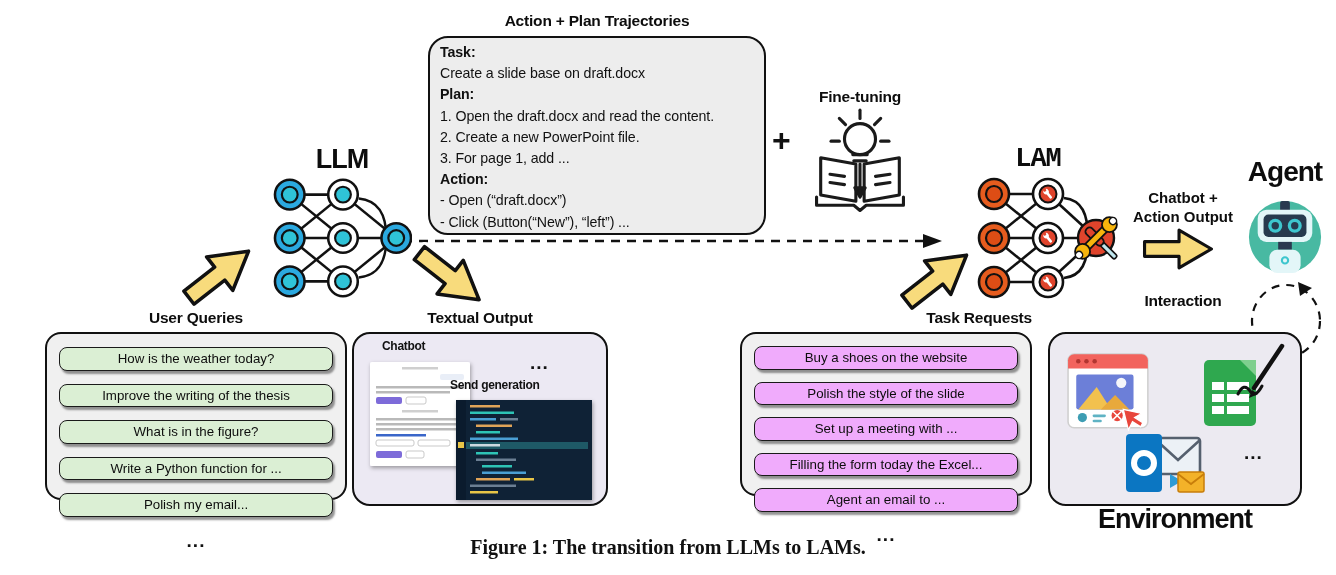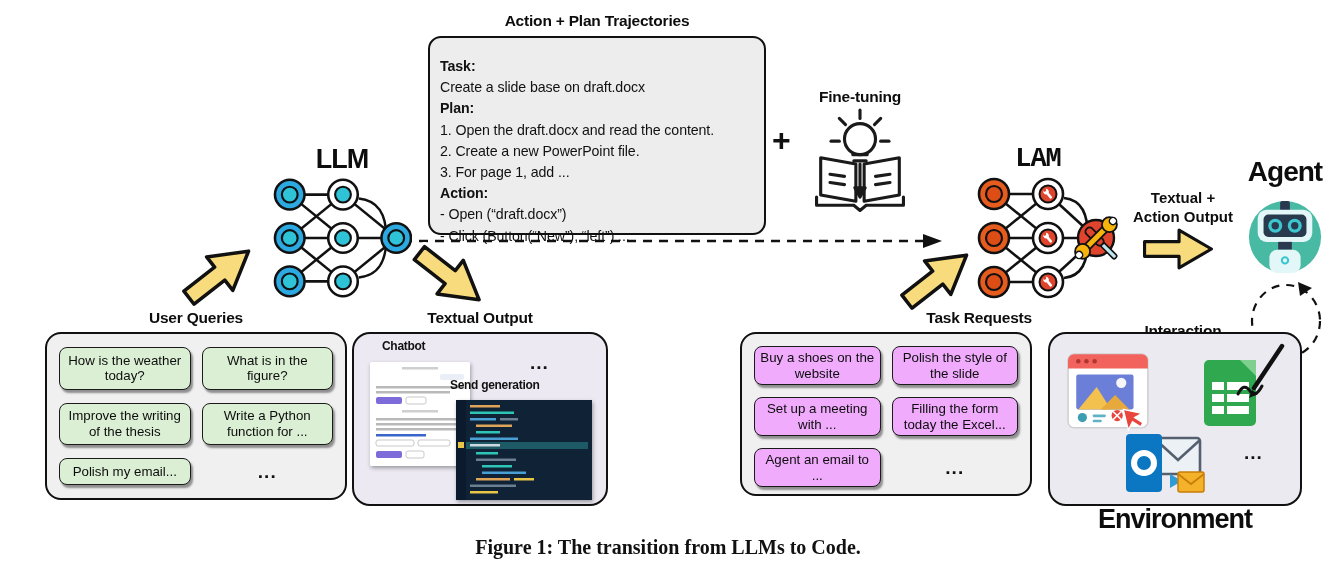--- a/index.html
+++ b/index.html
@@ -5,30 +5,30 @@
   * { margin:0; padding:0; box-sizing:border-box; }
   html,body { background:#fff; }
   body { font-family:"Liberation Sans","DejaVu Sans",sans-serif; color:#111; }
   .canvas { position:relative; width:1336px; height:575px; background:#fff; overflow:hidden; }
   .abs { position:absolute; }
   .lbl { font-weight:bold; text-align:center; color:#0d0d0d; }
   .sec-lbl { font-size:15.5px; letter-spacing:-0.2px; }
   .big-lbl { font-size:27px; letter-spacing:-1px; }
 
   
-  .traj-box { background:#EDEDED; border:2px solid #111; border-radius:13px;
-              padding:18px 10px 2px 10px; font-size:14.2px; line-height:21.2px; letter-spacing:-0.1px; }
+  .traj-box { background:#EDEDED; border:2px solid #111; border-radius:20px;
+              padding:4px 10px 2px 10px; font-size:14.2px; line-height:21.2px; letter-spacing:-0.1px; }
   .traj-box .b { font-weight:bold; }
 
   
   .gray-box { background:#F0F0F0; border:2.2px solid #111; border-radius:16px; }
   .lav-box  { background:#ECE9F3; border:2.5px solid #111; border-radius:18px; }
 
   
-  .bubble-grid { display:grid; grid-template-columns:1fr 1fr; gap:13px 11px; padding:13px 12px; height:100%; }
+  .bubble-grid { display:grid; grid-template-columns:1fr; gap:13px 11px; padding:13px 12px; height:100%; }
   .bubble { border:1.6px solid #1a1a1a; border-radius:8px; box-shadow:2px 3px 2px rgba(90,90,90,0.65);
             display:flex; align-items:center; justify-content:center; text-align:center;
             font-size:13.3px; line-height:15.5px; padding:3px 5px; color:#0d0d0d; }
   .bubble.green { background:#DBEFD4; }
   .bubble.pink  { background:#f0abfc; }
   .dots-cell { display:flex; align-items:center; justify-content:center;
                font-weight:bold; font-size:19px; letter-spacing:1px; }
 
   .plus { font-size:32px; font-weight:bold; }
   .dots-inline { font-weight:bold; font-size:19px; letter-spacing:1px; }
@@ -189,21 +189,21 @@
           <circle cy="-19" r="7.5" fill="#F7B50C" stroke="#111" stroke-width="1.8"></circle>
           <circle cy="-24" r="3.6" fill="#fff" stroke="#111" stroke-width="1.5"></circle>
           <circle cy="19" r="7.5" fill="#F7B50C" stroke="#111" stroke-width="1.8"></circle>
           <circle cy="24" r="3.6" fill="#fff" stroke="#111" stroke-width="1.5"></circle>
         </g>
       </g>
     </svg>
   </span>
 
   <div class="abs lbl" style="left:1116px; top:188px; width:134px; font-size:15px; line-height:19px;">
-    <div>Textual +</div>
+    <div>Chatbot +</div>
     <div>Action Output</div>
   </div>
   <span class="abs" style="left:1132px; top:226px;">
     <svg width="92" height="46" viewBox="0 0 70 44">
       <path d="M3,15 h33 v-11 L67,22 L36,40 v-11 H3 z" fill="none" stroke="#fff" stroke-width="8" stroke-linejoin="round"></path>
       <path d="M3,15 h33 v-11 L67,22 L36,40 v-11 H3 z" fill="#F8DB7C" stroke="#111" stroke-width="3" stroke-linejoin="round"></path>
     </svg>
   </span>
 
   <div class="abs lbl" style="left:1234px; top:156px; width:102px; font-size:28px; letter-spacing:-1px;">Agent</div>
@@ -221,21 +221,21 @@
     </svg>
   </span>
 
   <span class="abs" style="left:1246px; top:280px;">
     <svg width="80" height="82" viewBox="0 0 80 82">
       <ellipse cx="40" cy="41" rx="34" ry="36" fill="none" stroke="#111" stroke-width="2.2" stroke-dasharray="8 7"></ellipse>
       <polygon points="52,2 66,8 54,16" fill="#111"></polygon>
       <polygon points="8,62 22,66 12,76" fill="#111"></polygon>
     </svg>
   </span>
-  <div class="abs lbl sec-lbl" style="left:1124px; top:322px; width:118px;">Interaction</div>
+  <div class="abs lbl sec-lbl" style="left:1124px; top:292px; width:118px;">Interaction</div>
 
   <span class="abs" style="left:178px; top:248px; transform:rotate(-38deg);">
     <svg width="84" height="52" viewBox="0 0 70 44">
       <path d="M3,15 h33 v-11 L67,22 L36,40 v-11 H3 z" fill="none" stroke="#fff" stroke-width="8" stroke-linejoin="round"></path>
       <path d="M3,15 h33 v-11 L67,22 L36,40 v-11 H3 z" fill="#F8DB7C" stroke="#111" stroke-width="3" stroke-linejoin="round"></path>
     </svg>
   </span>
   <span class="abs" style="left:406px; top:250px; transform:rotate(38deg);">
     <svg width="84" height="52" viewBox="0 0 70 44">
       <path d="M3,15 h33 v-11 L67,22 L36,40 v-11 H3 z" fill="none" stroke="#fff" stroke-width="8" stroke-linejoin="round"></path>
@@ -246,22 +246,22 @@
     <svg width="84" height="52" viewBox="0 0 70 44">
       <path d="M3,15 h33 v-11 L67,22 L36,40 v-11 H3 z" fill="none" stroke="#fff" stroke-width="8" stroke-linejoin="round"></path>
       <path d="M3,15 h33 v-11 L67,22 L36,40 v-11 H3 z" fill="#F8DB7C" stroke="#111" stroke-width="3" stroke-linejoin="round"></path>
     </svg>
   </span>
 
   <div class="abs lbl sec-lbl" style="left:45px; top:309px; width:302px;">User Queries</div>
   <div class="abs gray-box" style="left:45px; top:332px; width:302px; height:168px;">
     <div class="bubble-grid">
       <div class="bubble green">How is the weather today?</div>
+      <div class="bubble green">Improve the writing of the thesis</div>
       <div class="bubble green">What is in the figure?</div>
-      <div class="bubble green">Improve the writing of the thesis</div>
       <div class="bubble green">Write a Python function for ...</div>
       <div class="bubble green">Polish my email...</div>
       <div class="dots-cell">...</div>
     </div>
   </div>
 
   <div class="abs lbl sec-lbl" style="left:352px; top:309px; width:256px;">Textual Output</div>
   <div class="abs lav-box" style="left:352px; top:332px; width:256px; height:174px;">
     <div class="abs inner-lbl" style="left:28px; top:5px;">Chatbot</div>
     <div class="abs dots-inline" style="left:176px; top:18px;">...</div>
@@ -367,15 +367,15 @@
         <circle cx="26" cy="31" r="10" fill="none" stroke="#fff" stroke-width="6"></circle>
         <polygon points="52,42 64,49 52,56" fill="#2E9BD6"></polygon>
         <rect x="60" y="40" width="26" height="20" rx="2" fill="#F3B229" stroke="#C87E0A" stroke-width="1.5"></rect>
         <path d="M60,42 L73,52 L86,42" fill="none" stroke="#C87E0A" stroke-width="1.8"></path>
       </svg>
     </span>
     <div class="abs dots-inline" style="left:194px; top:108px;">...</div>
   </div>
   <div class="abs lbl" style="left:1048px; top:504px; width:254px; font-size:27px; letter-spacing:-1px;">Environment</div>
 
-  <div class="abs caption" style="left:0; top:536px;">Figure 1: The transition from LLMs to Code.</div>
+  <div class="abs caption" style="left:0; top:536px;">Figure 1: The transition from LLMs to LAMs.</div>
 
 </div>
 
 </body></html>

